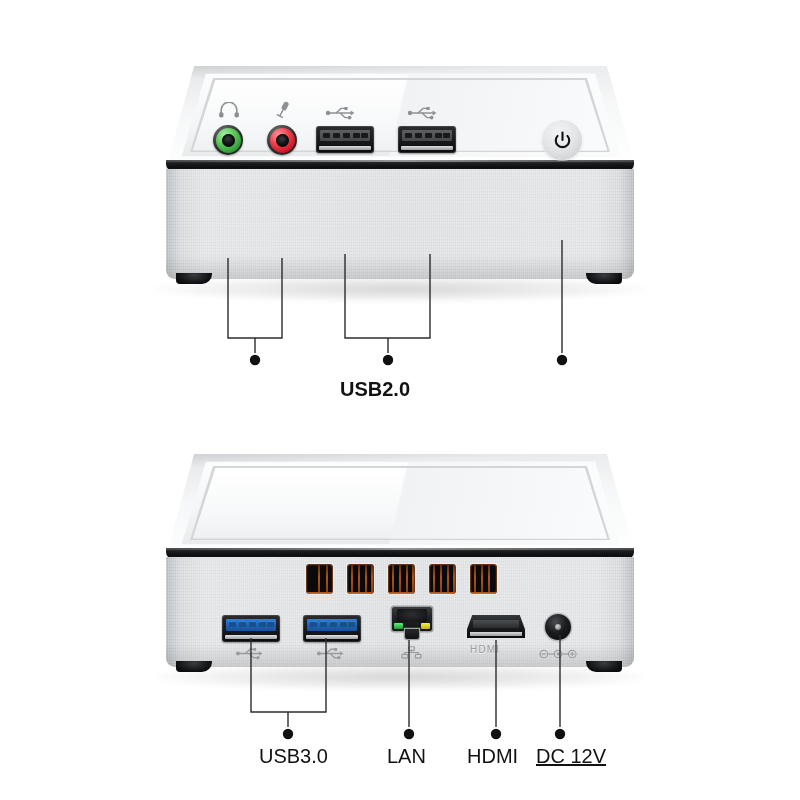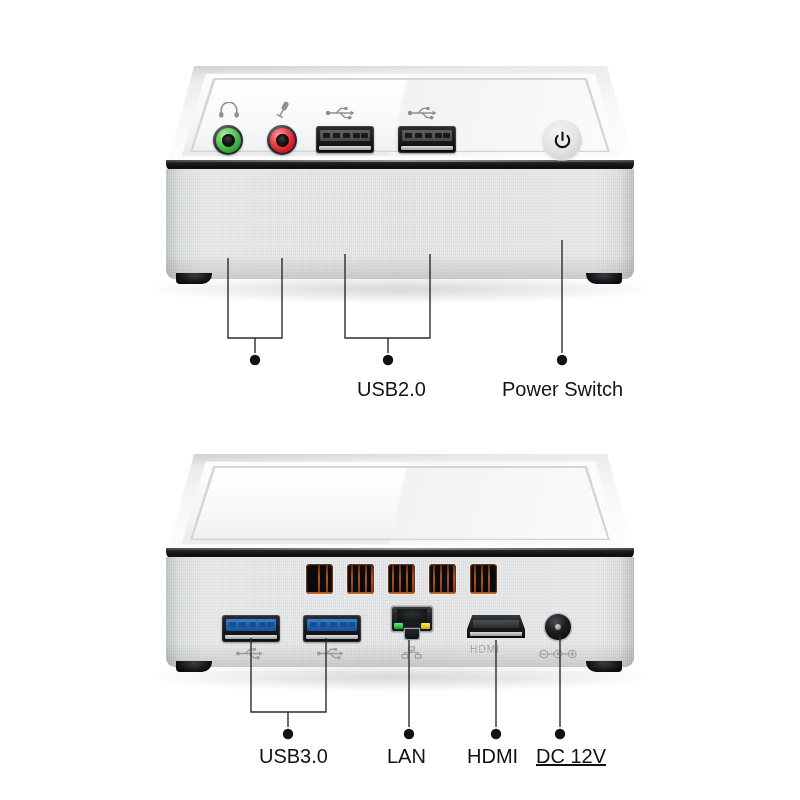--- a/index.html
+++ b/index.html
@@ -570,21 +570,20 @@
       <circle cx="255" cy="360" r="5.2"></circle>
       <circle cx="388" cy="360" r="5.2"></circle>
       <circle cx="562" cy="360" r="5.2"></circle>
       <circle cx="288" cy="734" r="5.2"></circle>
       <circle cx="409" cy="734" r="5.2"></circle>
       <circle cx="496" cy="734" r="5.2"></circle>
       <circle cx="560" cy="734" r="5.2"></circle>
     </g>
   </svg>
 
-  <div class="callout-label" style="left:357px; top:378px;">USB2.0</div>
-  <div class="callout-label" style="left:502px; top:378px;">Power Switch</div>
+  <div class="callout-label" style="left:340px; top:378px;font-weight:bold;">USB2.0</div>
 
   <div class="callout-label" style="left:259px; top:745px;">USB3.0</div>
   <div class="callout-label" style="left:387px; top:745px;">LAN</div>
   <div class="callout-label" style="left:467px; top:745px;">HDMI</div>
   <div class="callout-label" style="left:536px; top:745px;text-decoration:underline;">DC 12V</div>
 
 </div>
 
 </body></html>

